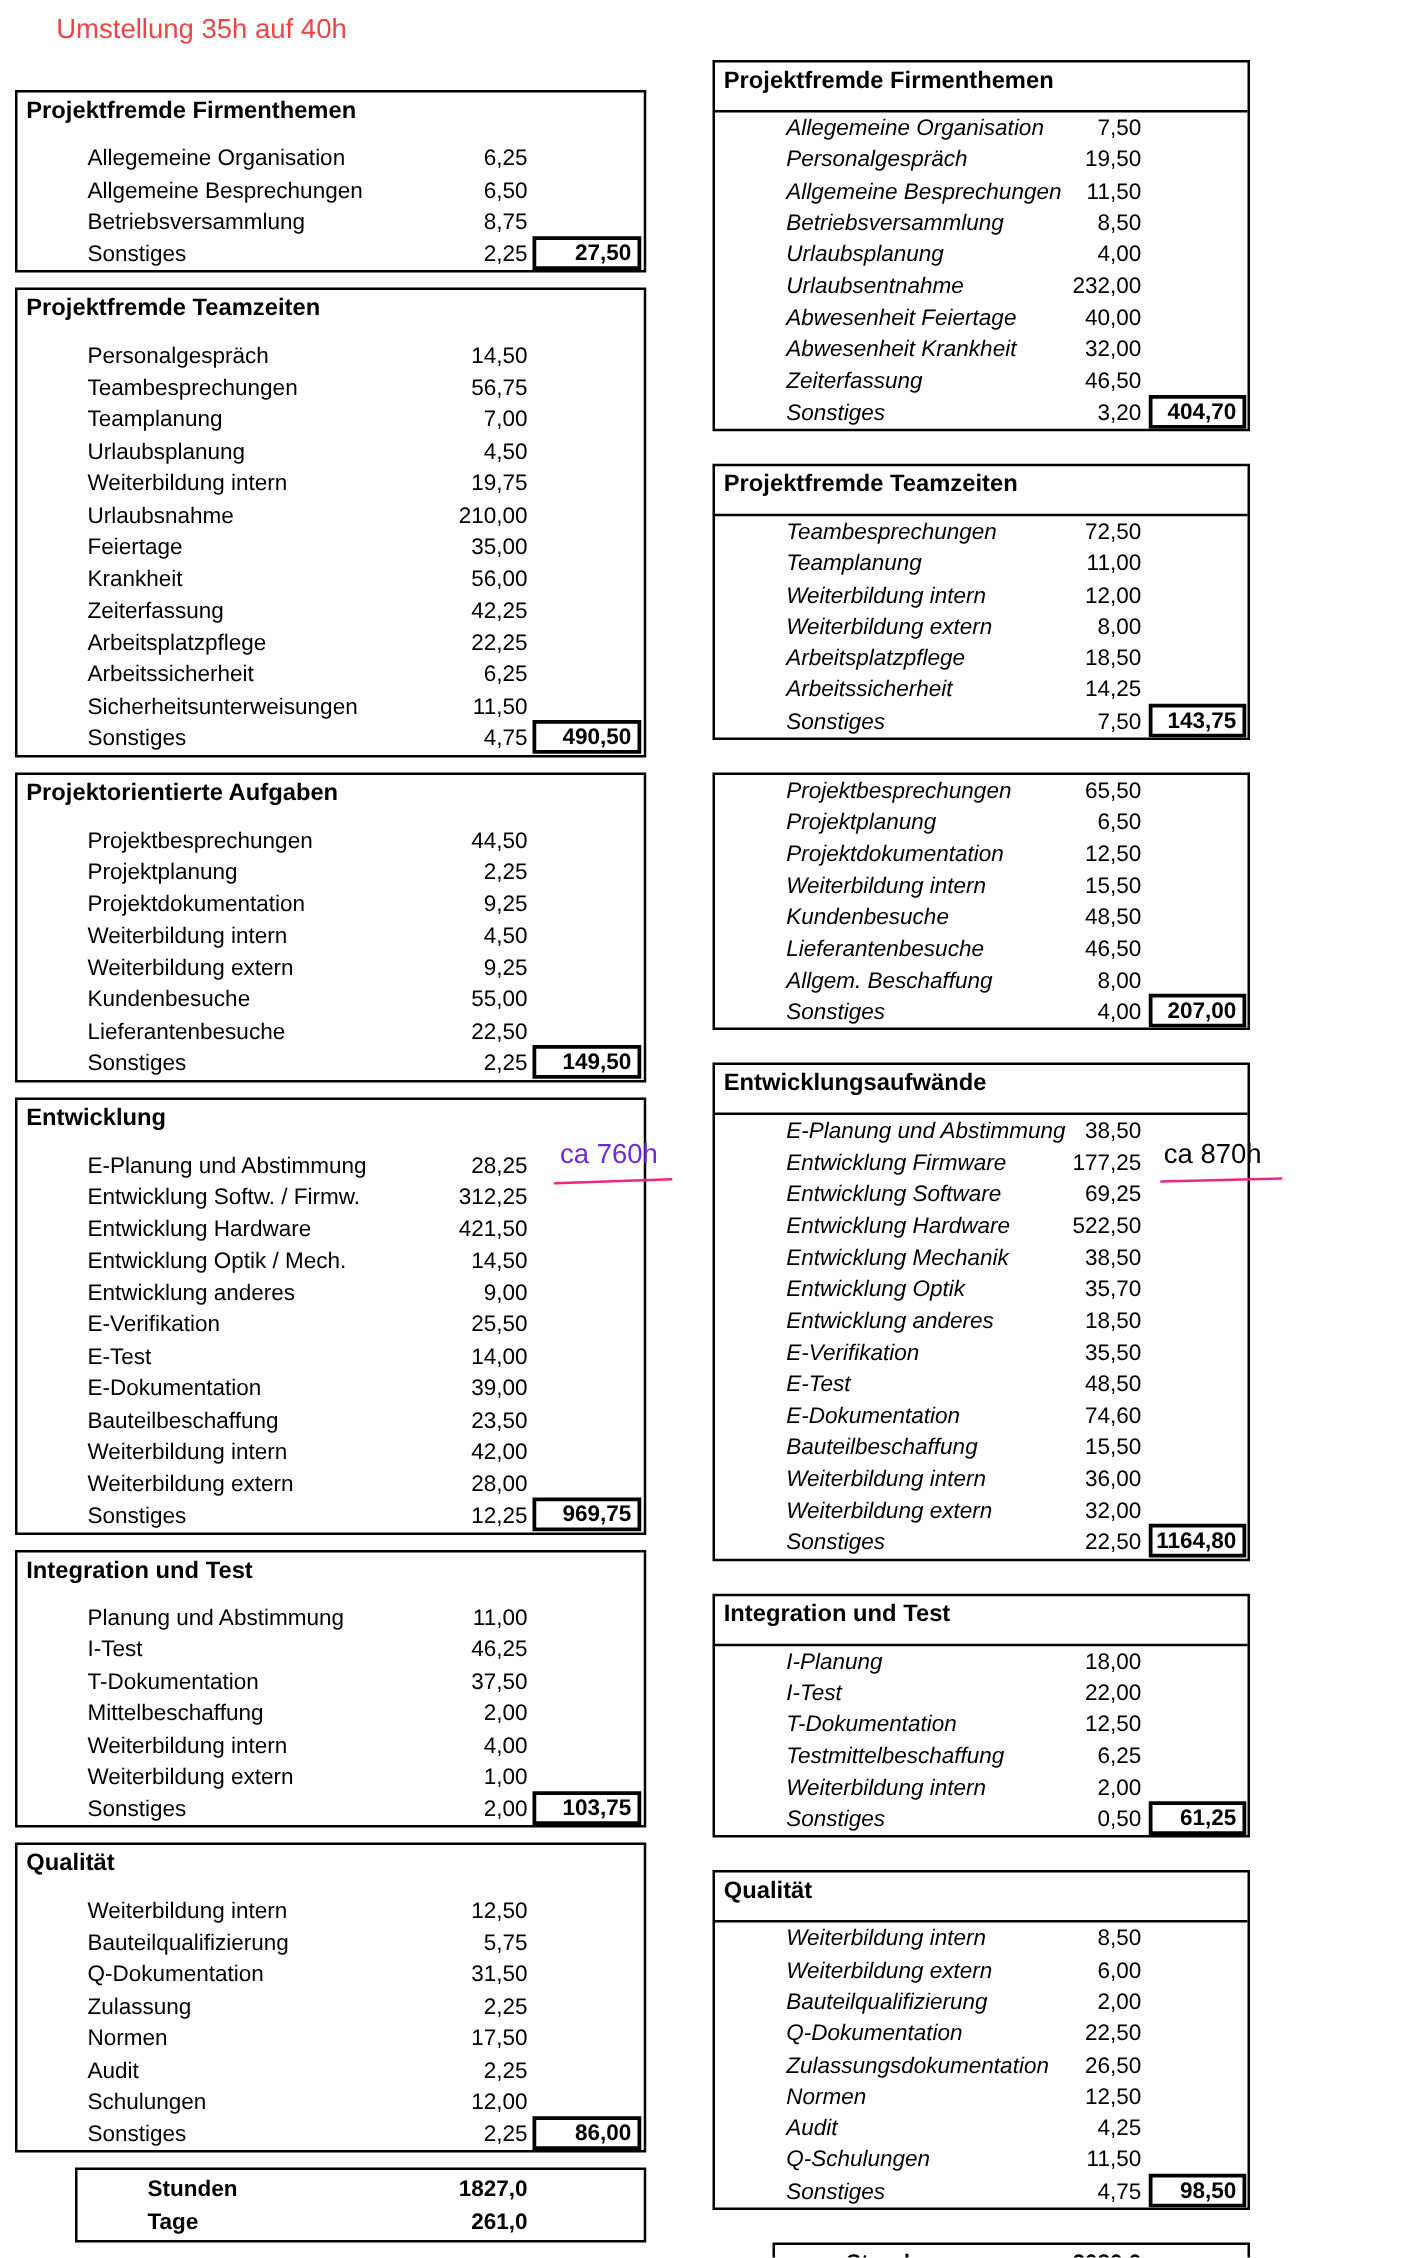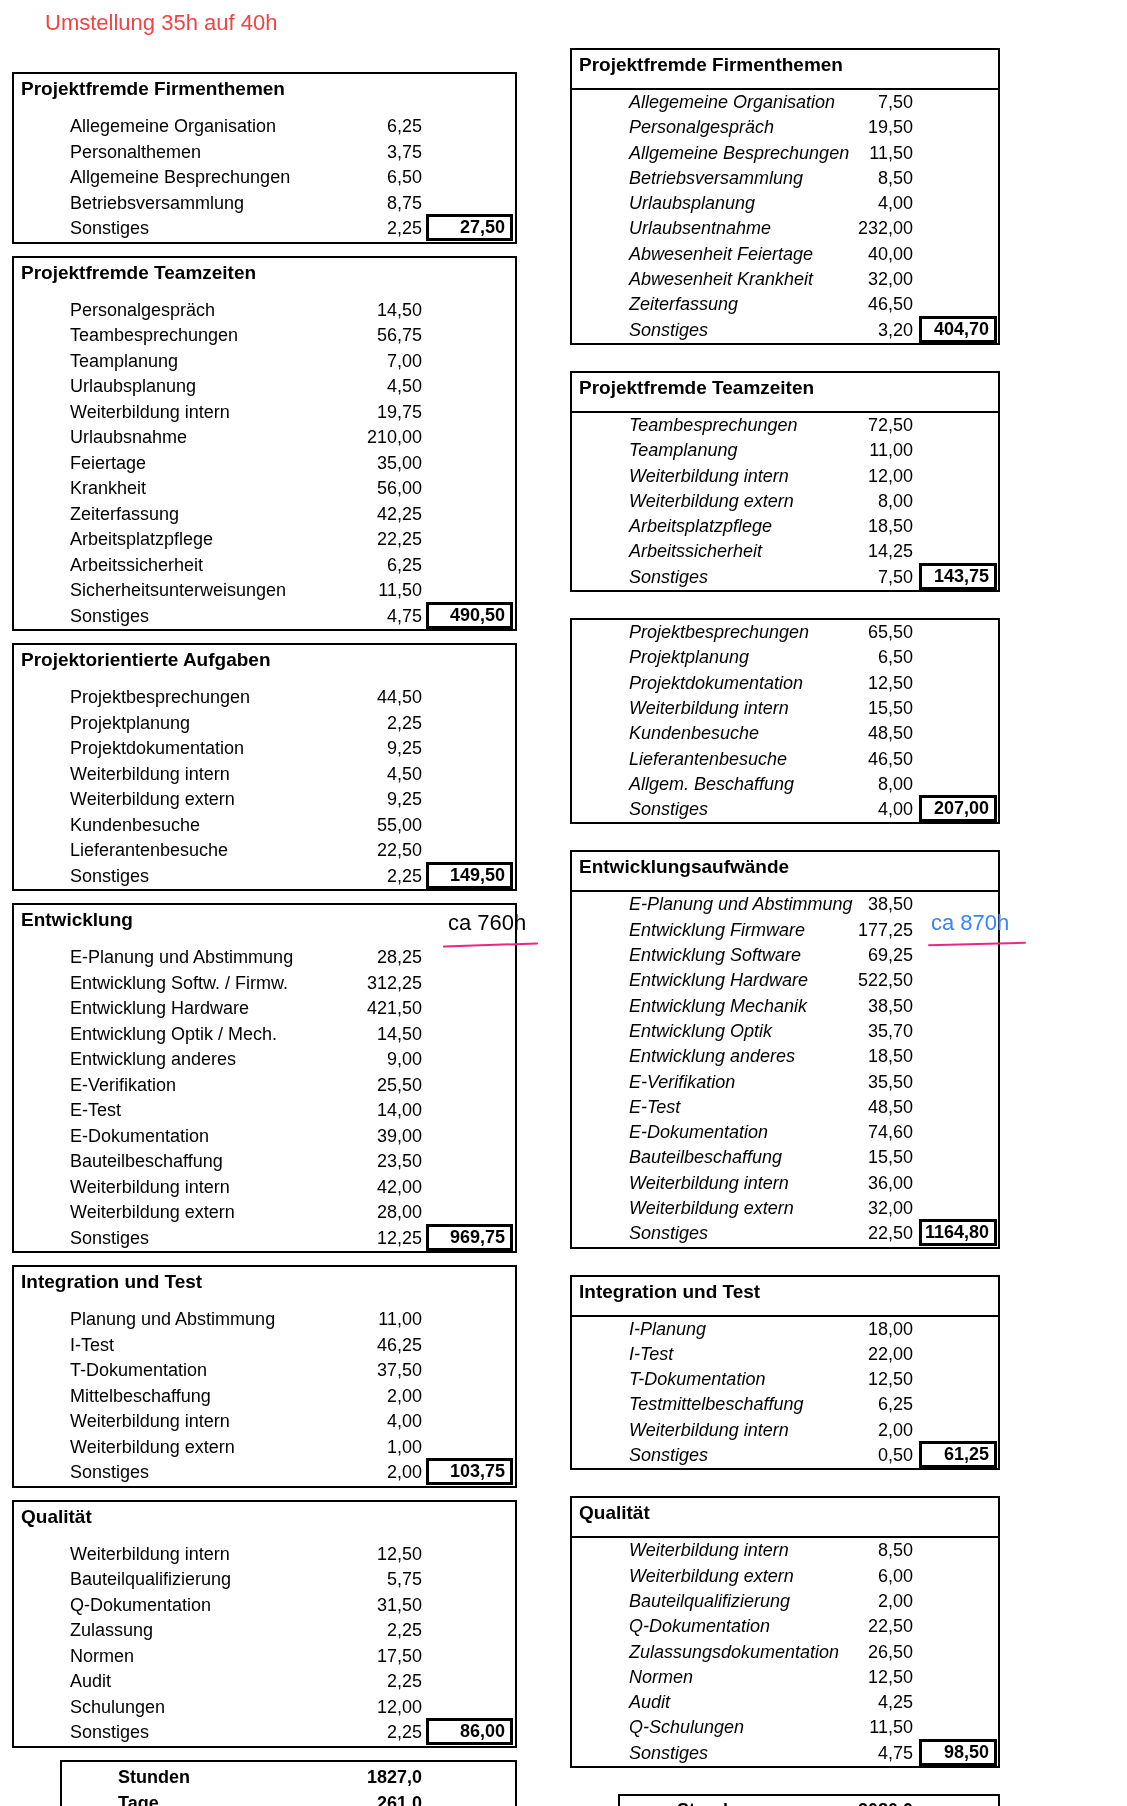--- a/index.html
+++ b/index.html
@@ -75,24 +75,20 @@
 <div class="page-title pink" style="color: #ef4444;">Umstellung 35h auf 40h</div>
 
 <div class="col col-left" id="left-col">
     <div class="section">
       <div class="sec-header">Projektfremde Firmenthemen</div>
       <div class="row">
         <span class="lbl">Allegemeine Organisation</span>
         <span class="val">6,25</span>
       </div>
       <div class="row">
-        <span class="lbl">Personalthemen</span>
-        <span class="val">3,75</span>
-      </div>
-      <div class="row">
         <span class="lbl">Allgemeine Besprechungen</span>
         <span class="val">6,50</span>
       </div>
       <div class="row">
         <span class="lbl">Betriebsversammlung</span>
         <span class="val">8,75</span>
       </div>
       <div class="row">
         <span class="lbl">Sonstiges</span>
         <span class="val">2,25</span>
@@ -568,17 +564,17 @@
         <span class="lbl">Stunden</span>
         <span class="val">2080,0</span>
       </div>
       <div class="row">
         <span class="lbl">Tage</span>
         <span class="val">260,00</span>
       </div>
     </div>
   </div>
 
-<div class="note note-left pink" style="color: #000000;">ca 760h</div>
+<div class="note note-left pink" style="color: #6d28d9;">ca 760h</div>
 <div class="pink-underline ul-left pinkbg" style="background: rgb(237, 38, 130);"></div>
 
-<div class="note note-right pink" style="color: #3b82f6;">ca 870h</div>
+<div class="note note-right pink" style="color: #000000;">ca 870h</div>
 <div class="pink-underline ul-right pinkbg" style="background: rgb(237, 38, 130);"></div>
 
 </body></html>

